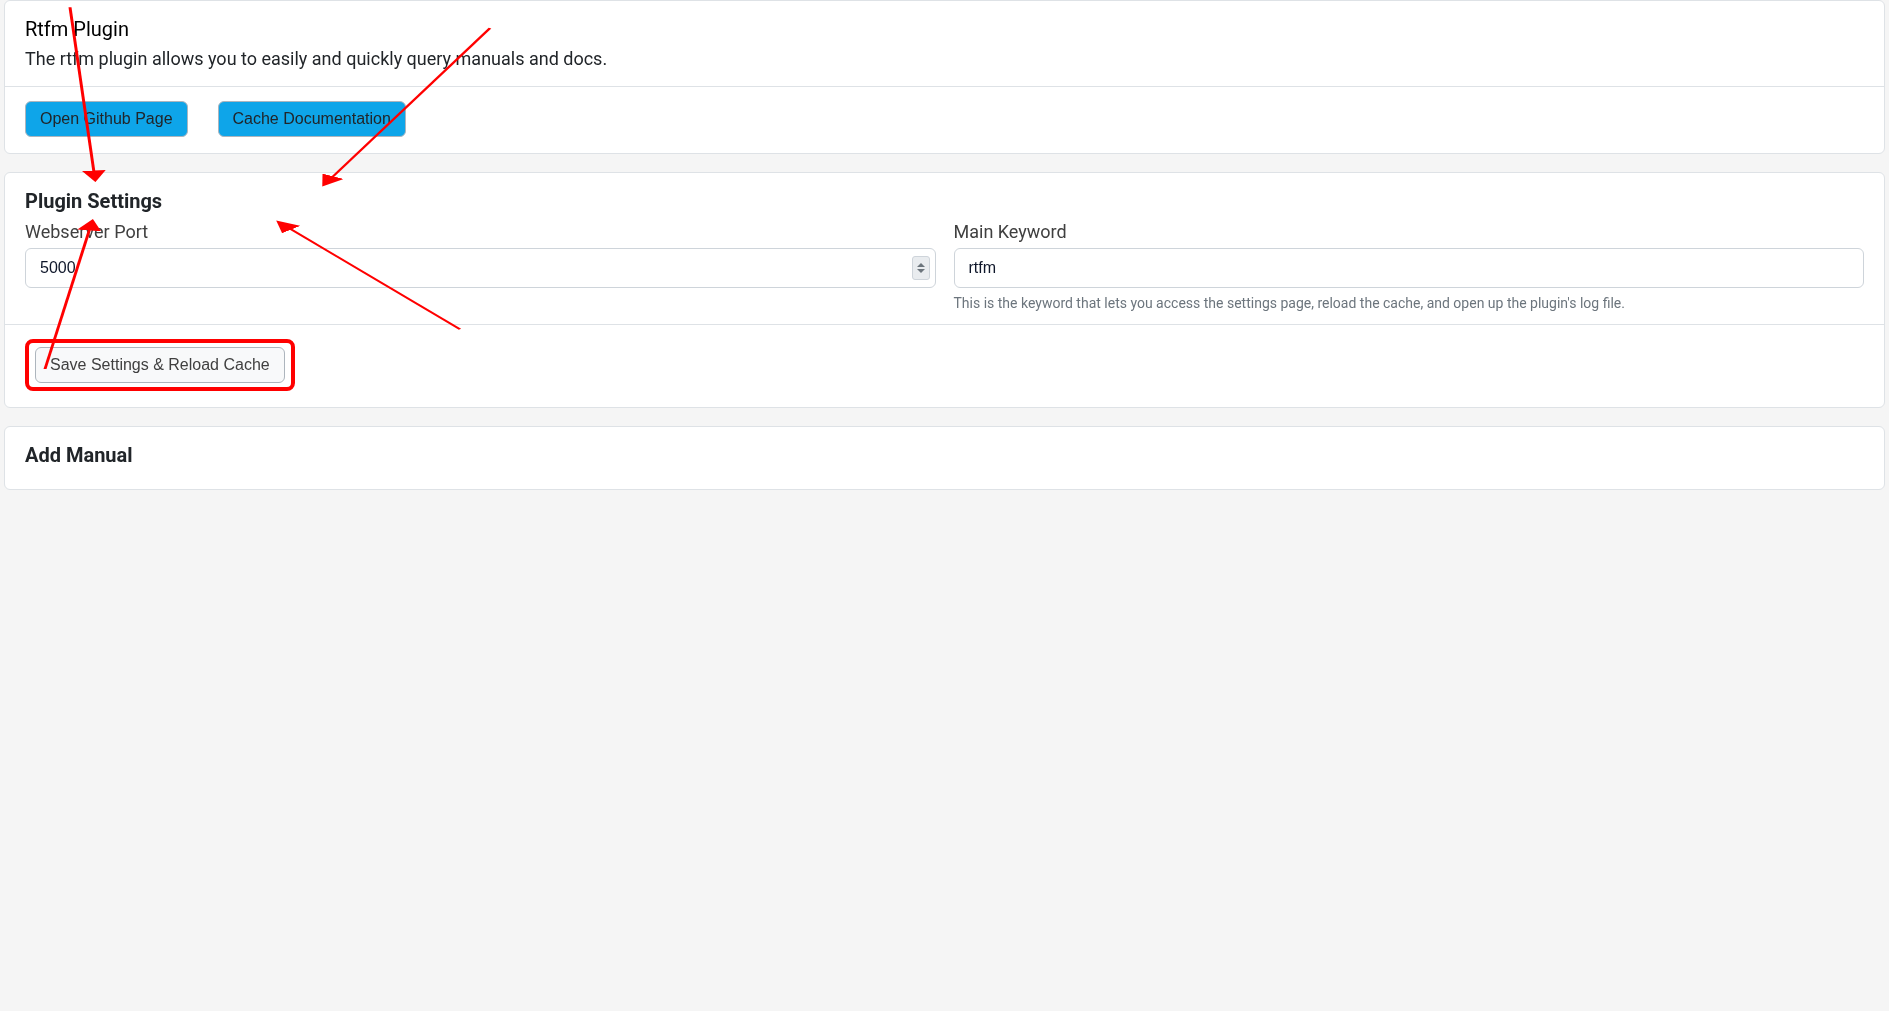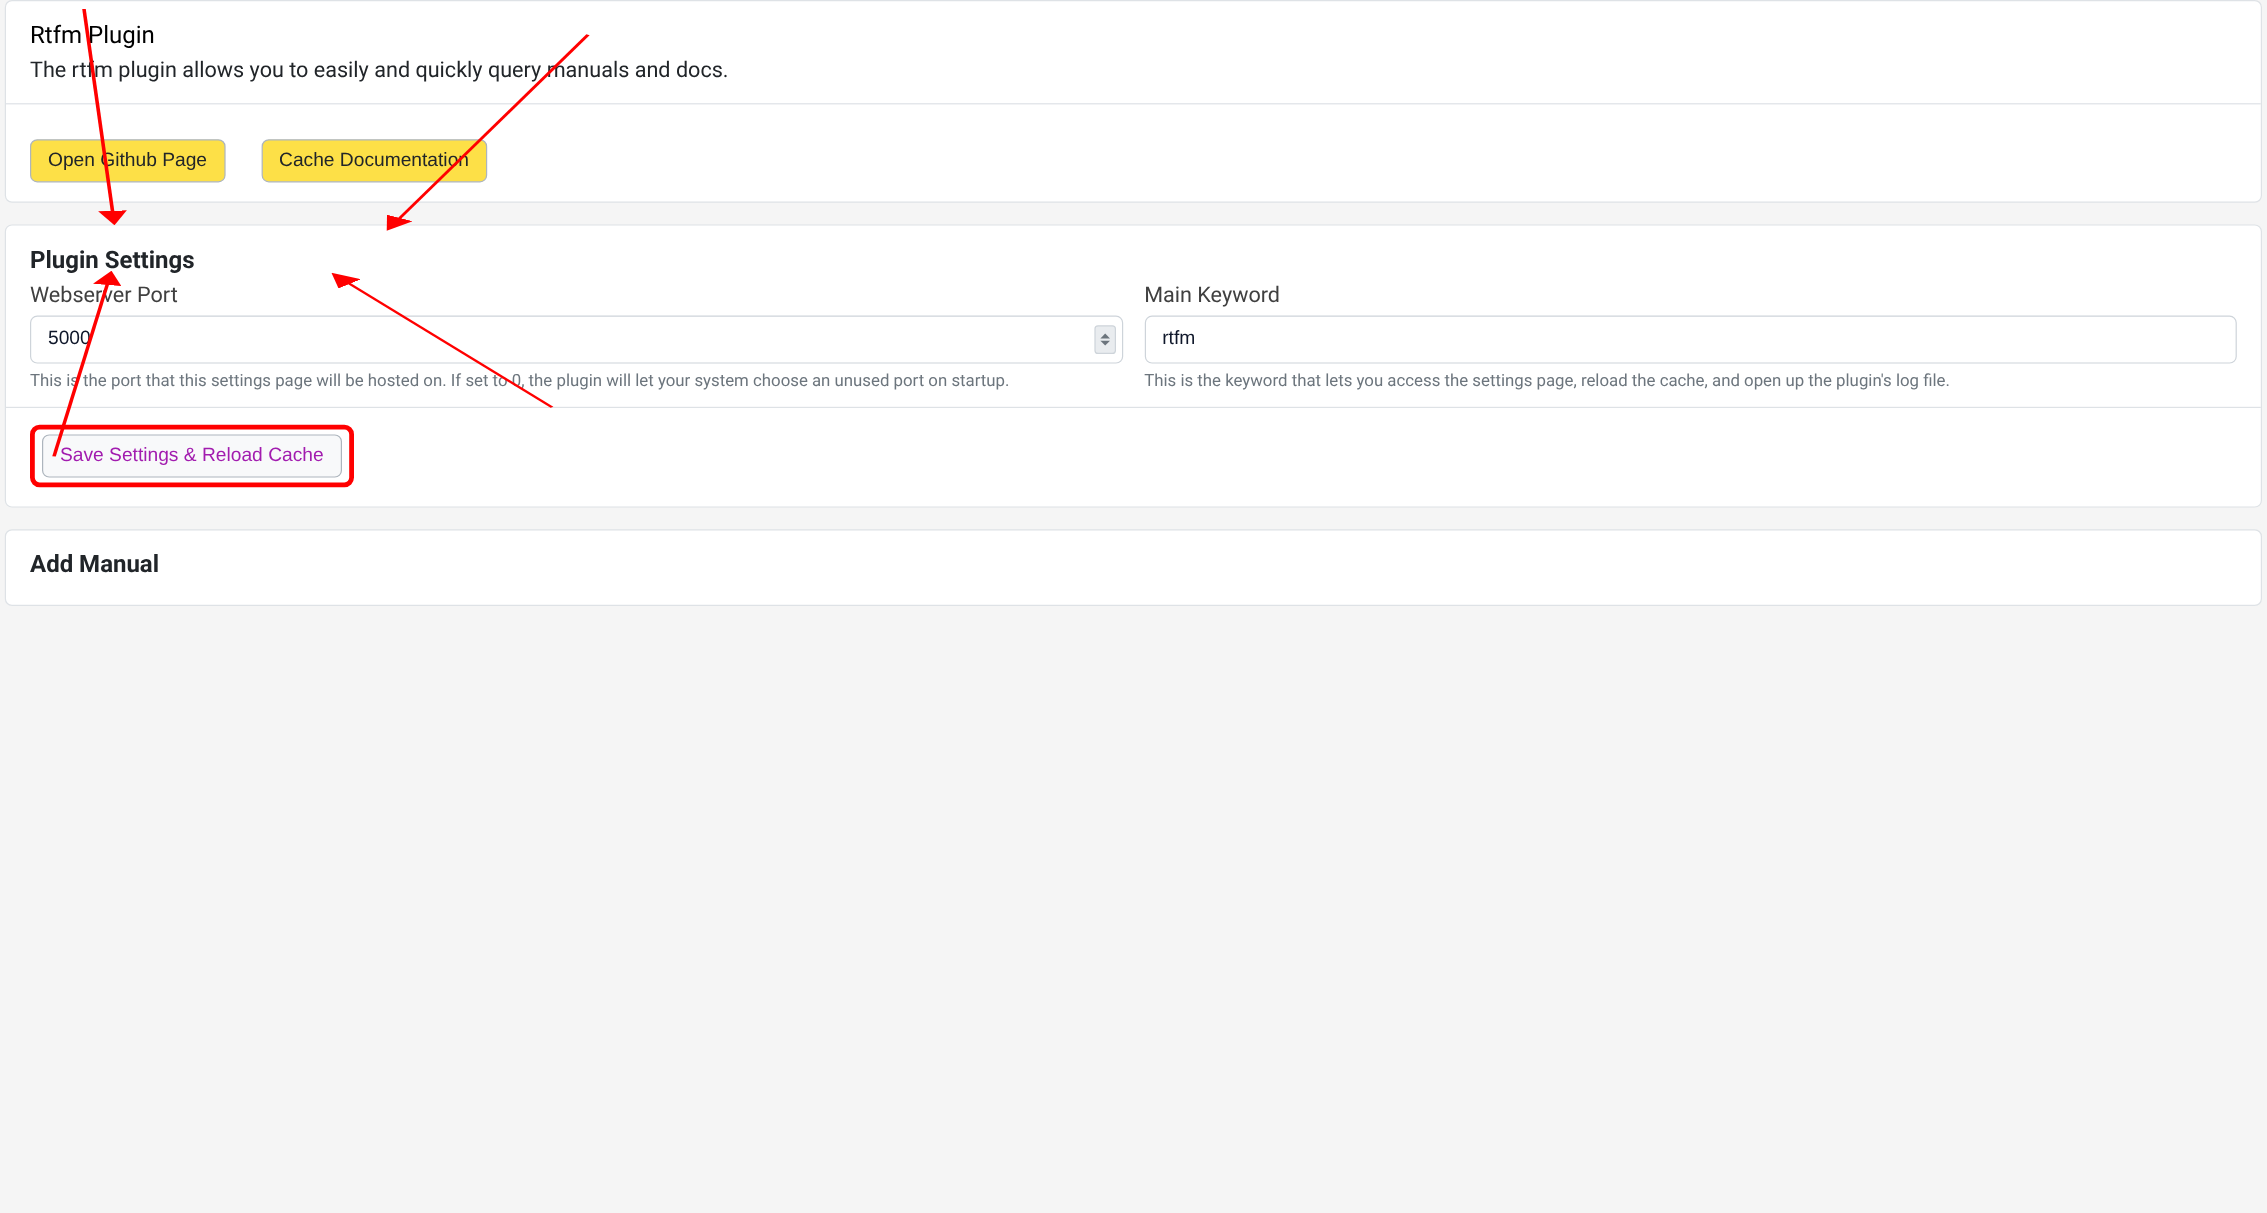--- a/index.html
+++ b/index.html
@@ -37,47 +37,46 @@
       font-size: 18px;
       color: #212529;
       line-height: 1.5;
     }
     .card-body {
       padding: 14px 20px 16px 20px;
       border-top: 1px solid #dee2e6;
     }
     .btn {
       display: inline-block;
-      background: #fde047;
+      background: #0ea5e9;
       border: 1px solid #adb5bd;
       border-radius: 6px;
       padding: 8px 14px;
       font-size: 16px;
       color: #212529;
       cursor: pointer;
       margin-right: 26px;
-      margin-top: 15px;
     }
     .btn:last-child {
       margin-right: 0;
     }
     .highlight-box {
       border: 4px solid #ff0000;
       border-radius: 8px;
       display: inline-block;
       padding: 4px 6px;
     }
     .highlight-box .btn-inner {
       display: inline-block;
       background: #f8f9fa;
       border: 1px solid #adb5bd;
       border-radius: 6px;
       padding: 8px 14px;
       font-size: 16px;
-      color: #a21caf;
+      color: #404040;
       cursor: pointer;
     }
     .settings-title {
       font-size: 20px;
       font-weight: 700;
       margin-bottom: 8px;
     }
     .row {
       display: flex;
       gap: 18px;
@@ -188,21 +187,20 @@
       <div class="row">
         <div class="col">
           <label class="form-label">Webserver Port</label>
           <div class="number-input-wrapper">
             <input type="text" class="form-control" value="5000" style="">
             <div class="number-spinner">
               <div class="up"></div>
               <div class="down"></div>
             </div>
           </div>
-          <div class="form-text">This is the port that this settings page will be hosted on. If set to 0, the plugin will let your system choose an unused port on startup.</div>
         </div>
         <div class="col">
           <label class="form-label">Main Keyword</label>
           <input type="text" class="form-control" value="rtfm" style="">
           <div class="form-text">This is the keyword that lets you access the settings page, reload the cache, and open up the plugin's log file.</div>
         </div>
       </div>
     </div>
     <div class="card-body">
       <span class="highlight-box">

